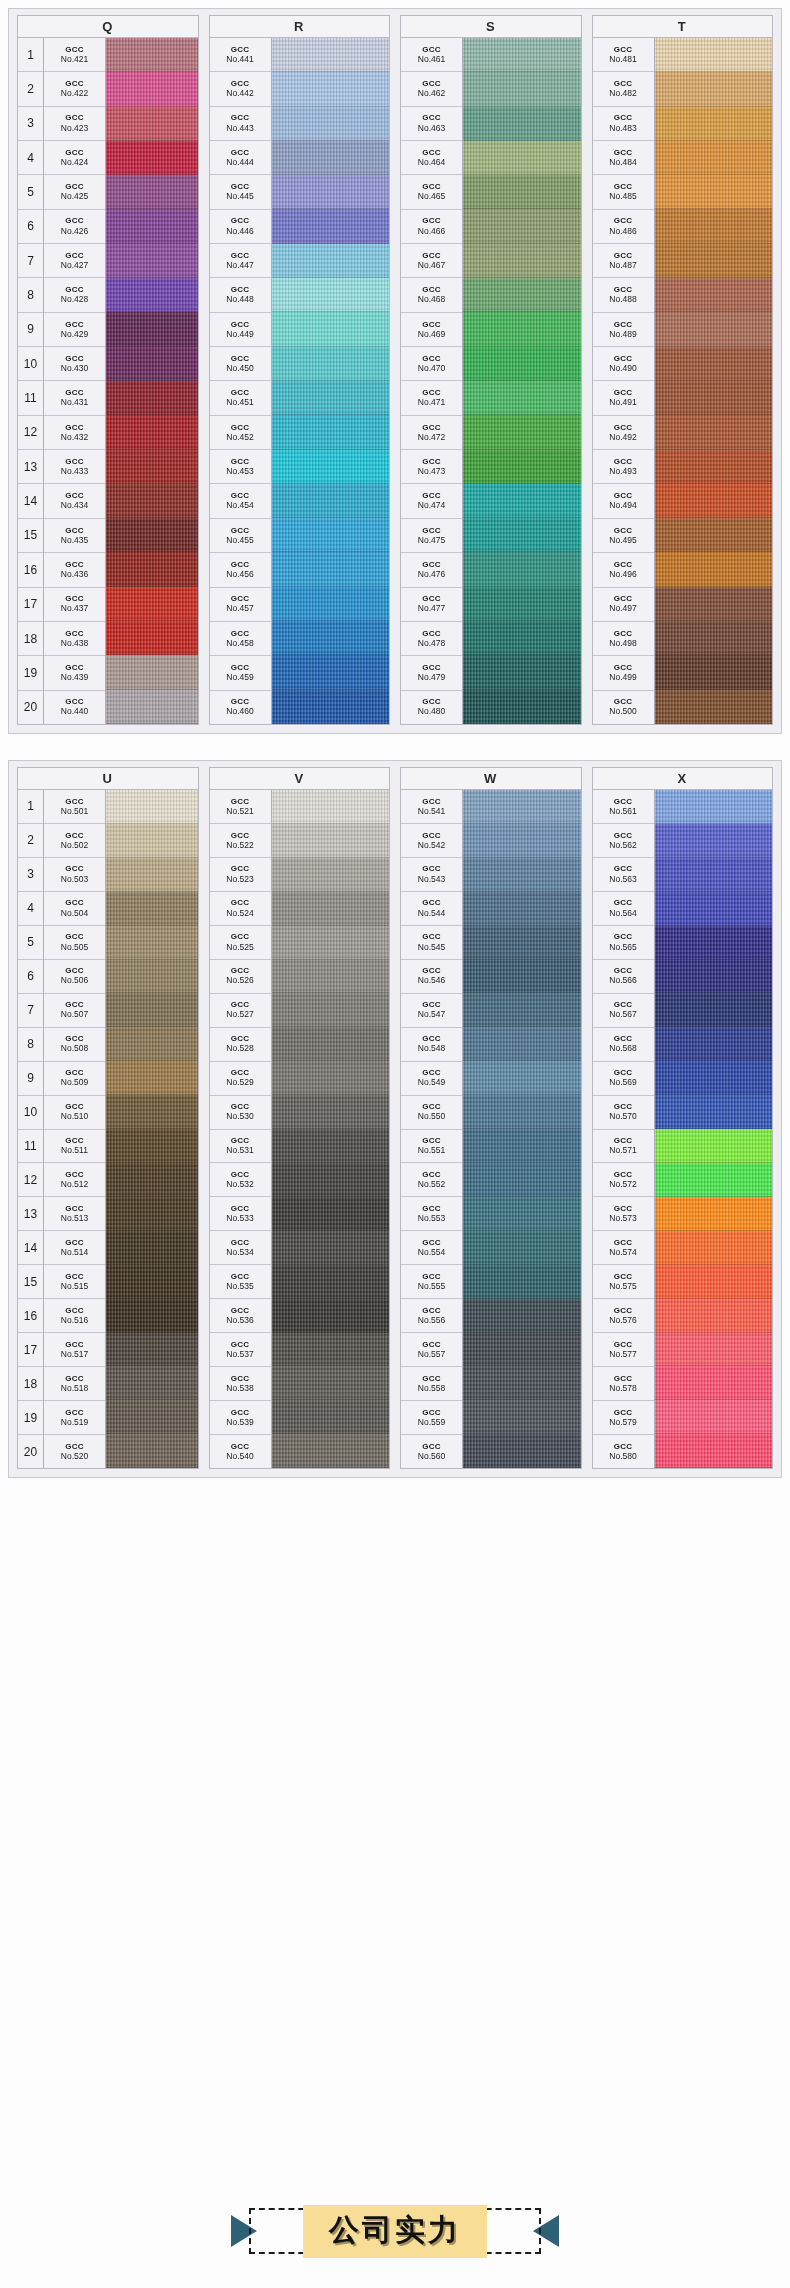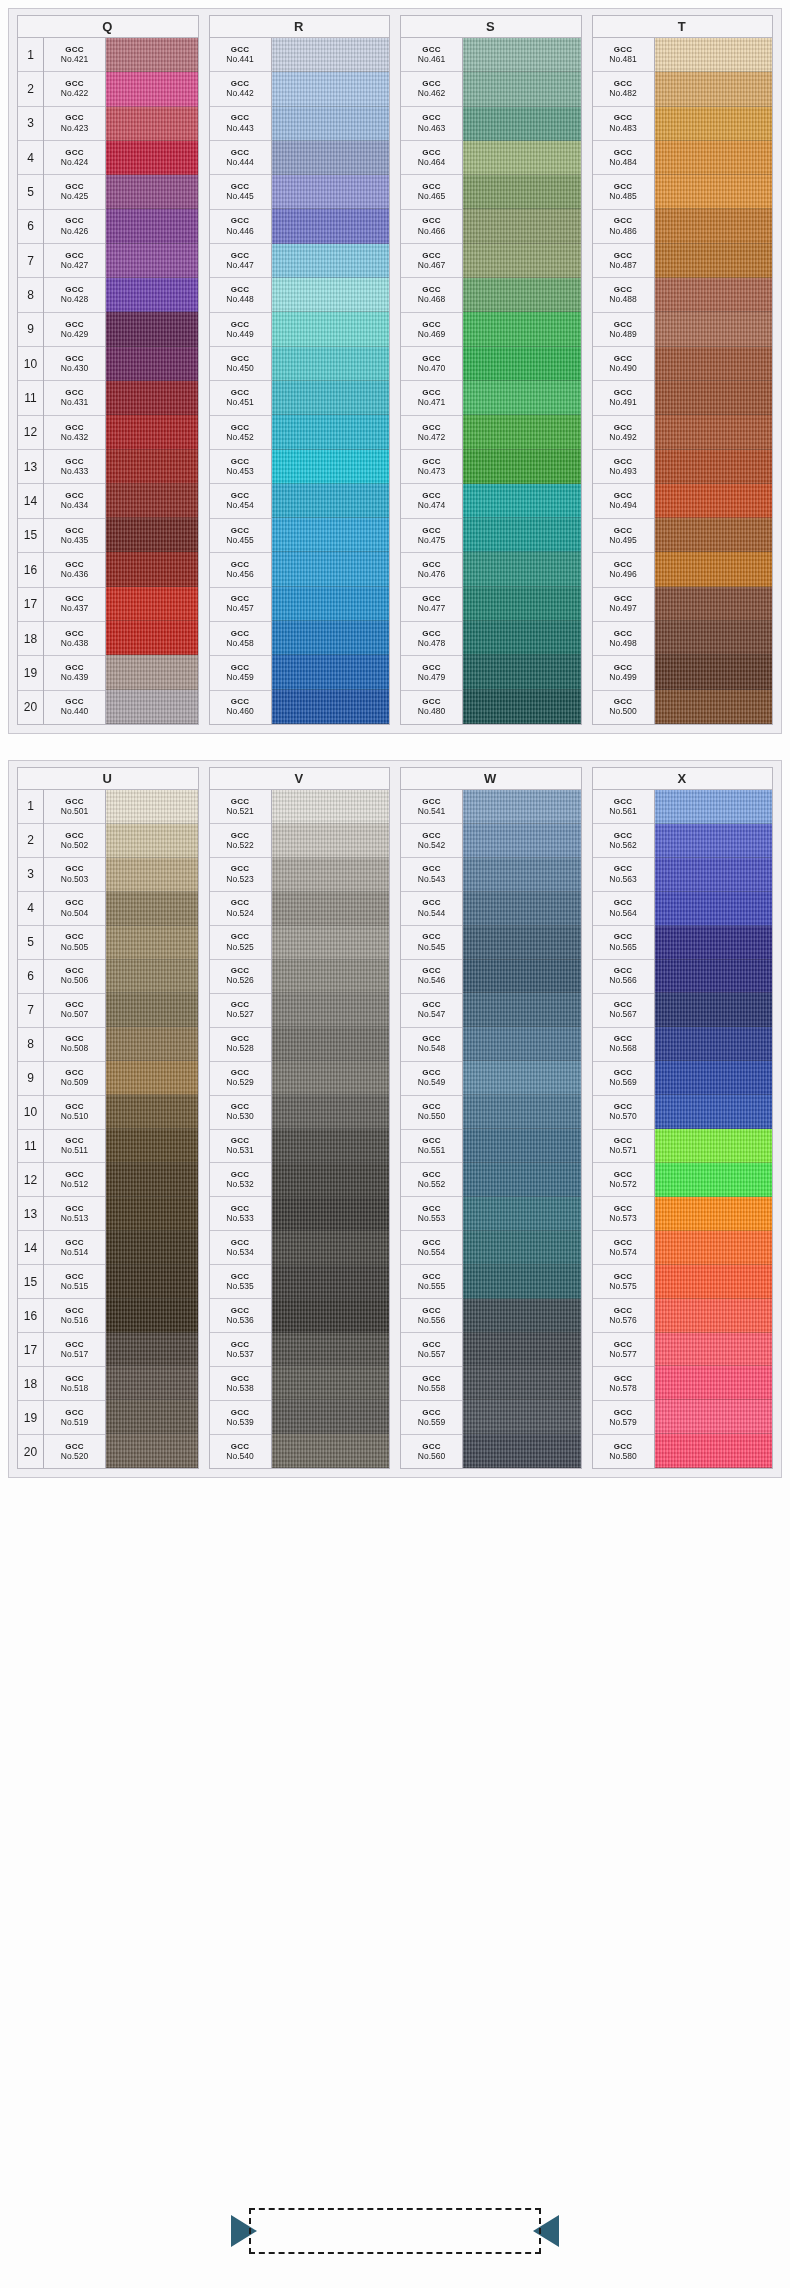--- a/index.html
+++ b/index.html
@@ -1081,14 +1081,15 @@
         </div>
       </div>
     </div>
 </div>
 
 <div id="banner">
   <div class="banner-wrap">
     <div class="banner-arrow left"></div>
     <div class="banner-arrow right"></div>
     <div class="banner-dash"></div>
+    <div class="banner-chip">公司实力</div>
   </div>
 </div>
 
 </body></html>

